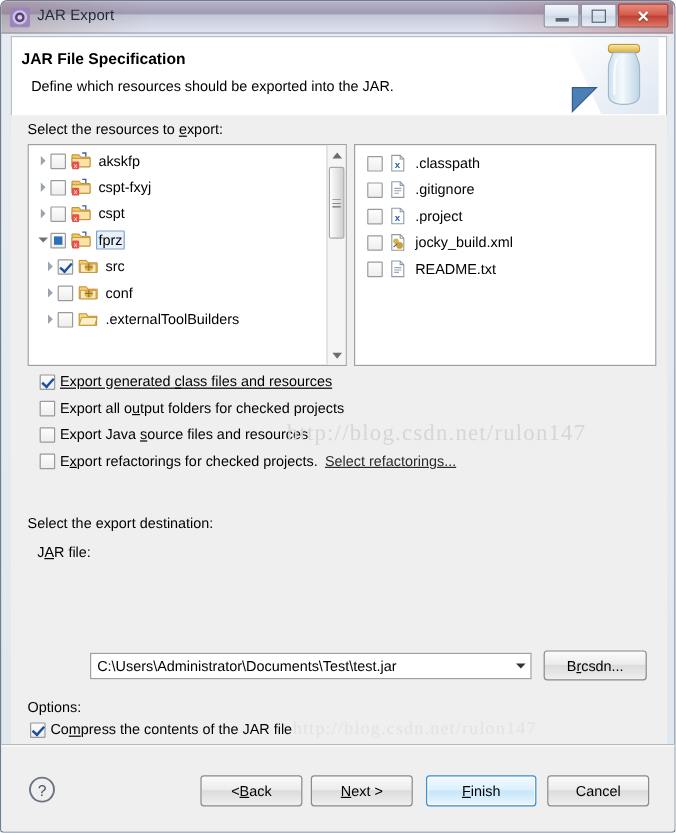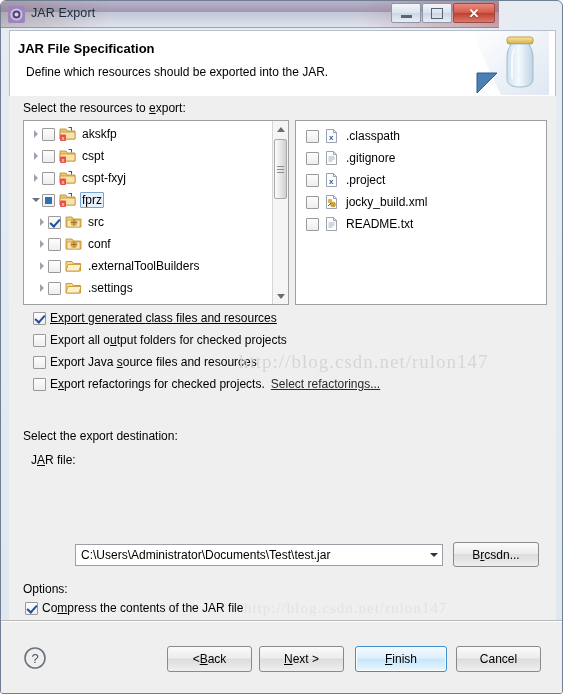--- a/index.html
+++ b/index.html
@@ -10,21 +10,21 @@
     background:#fff;
   }
   .window{
     position:relative;width:563px;height:694px;box-sizing:border-box;
     background:linear-gradient(180deg,#e7ecf2 0%,#dfe7ef 100%);
     border:1px solid #6f7f93;border-radius:6px 6px 3px 3px;
     overflow:hidden;
   }
   
   .titlebar{
-    position:absolute;left:0;top:0;width:498px;height:27px;
+    position:absolute;left:0;top:0;width:560px;height:27px;
     background:linear-gradient(180deg,#b9b4c9 0%,#9e99b4 42%,#c3c6d6 43%,#dfe3ee 100%);
     border-bottom:1px solid #9aa3b4;
     box-sizing:border-box;
   }
   .titlebar:after{
     content:"";position:absolute;left:0;right:0;top:0;height:27px;
     background:linear-gradient(90deg,rgba(140,110,110,.35) 0%,rgba(255,255,255,0) 22%,rgba(255,255,255,0) 72%,rgba(170,80,80,.45) 100%);
     pointer-events:none;
   }
   .tb-icon{
@@ -242,35 +242,35 @@
               <i></i>
             </span>
             <span class="cb"></span>
             <span class="ico"><svg width="17" height="16" viewBox="0 0 17 16">
                 <path d="M1 3h6l1.4 2H16v8H1z" fill="#f3c66b" stroke="#b98a2a" stroke-width=".8"></path>
                 <path d="M1 6h15v7H1z" fill="#fae2a8" stroke="#b98a2a" stroke-width=".7"></path>
                 <path d="M9.5 1.5h3v3" fill="none" stroke="#3a5f8f" stroke-width="1.1"></path>
                 <rect x="1" y="8.5" width="6" height="6.5" fill="#e8514a" rx="1"></rect>
                 <text x="4" y="14" font-family="Liberation Sans, sans-serif" font-size="6" fill="#fff" text-anchor="middle">x</text>
               </svg></span>
-            <span class="name">cspt</span>
+            <span class="name">cspt-fxyj</span>
           </div>
           <div class="row indent1">
             <span class="twisty">
               <i></i>
             </span>
             <span class="cb"></span>
             <span class="ico"><svg width="17" height="16" viewBox="0 0 17 16">
                 <path d="M1 3h6l1.4 2H16v8H1z" fill="#f3c66b" stroke="#b98a2a" stroke-width=".8"></path>
                 <path d="M1 6h15v7H1z" fill="#fae2a8" stroke="#b98a2a" stroke-width=".7"></path>
                 <path d="M9.5 1.5h3v3" fill="none" stroke="#3a5f8f" stroke-width="1.1"></path>
                 <rect x="1" y="8.5" width="6" height="6.5" fill="#e8514a" rx="1"></rect>
                 <text x="4" y="14" font-family="Liberation Sans, sans-serif" font-size="6" fill="#fff" text-anchor="middle">x</text>
               </svg></span>
-            <span class="name">cspt-fxyj</span>
+            <span class="name">cspt</span>
           </div>
           <div class="row sel indent1">
             <span class="twisty open">
               <i></i>
             </span>
             <span class="cb grey"></span>
             <span class="ico"><svg width="17" height="16" viewBox="0 0 17 16">
                 <path d="M1 3h6l1.4 2H16v8H1z" fill="#f3c66b" stroke="#b98a2a" stroke-width=".8"></path>
                 <path d="M1 6h15v7H1z" fill="#fae2a8" stroke="#b98a2a" stroke-width=".7"></path>
                 <path d="M9.5 1.5h3v3" fill="none" stroke="#3a5f8f" stroke-width="1.1"></path>
@@ -308,31 +308,20 @@
           <div class="row indent2">
             <span class="twisty">
               <i></i>
             </span>
             <span class="cb"></span>
             <span class="ico"><svg width="17" height="16" viewBox="0 0 17 16">
                 <path d="M1 3.5h6l1.3 2H15.5v7.5H1z" fill="#f7d88f" stroke="#c4922c" stroke-width=".9"></path>
                 <path d="M3 6.5h13l-2 6.5H1z" fill="#fdf0c9" stroke="#c4922c" stroke-width=".8"></path>
               </svg></span>
             <span class="name">.externalToolBuilders</span>
-          </div>
-          <div class="row indent2">
-            <span class="twisty">
-              <i></i>
-            </span>
-            <span class="cb"></span>
-            <span class="ico"><svg width="17" height="16" viewBox="0 0 17 16">
-                <path d="M1 3.5h6l1.3 2H15.5v7.5H1z" fill="#f7d88f" stroke="#c4922c" stroke-width=".9"></path>
-                <path d="M3 6.5h13l-2 6.5H1z" fill="#fdf0c9" stroke="#c4922c" stroke-width=".8"></path>
-              </svg></span>
-            <span class="name">.settings</span>
           </div>
         </div>
       <div class="vscroll">
         <div class="sb-arrow sb-up">
             <i></i>
           </div>
         <div class="sb-thumb">
             <span class="grip"></span>
           </div>
         <div class="sb-arrow sb-dn" style="position:absolute;bottom:0;width:16px;">

